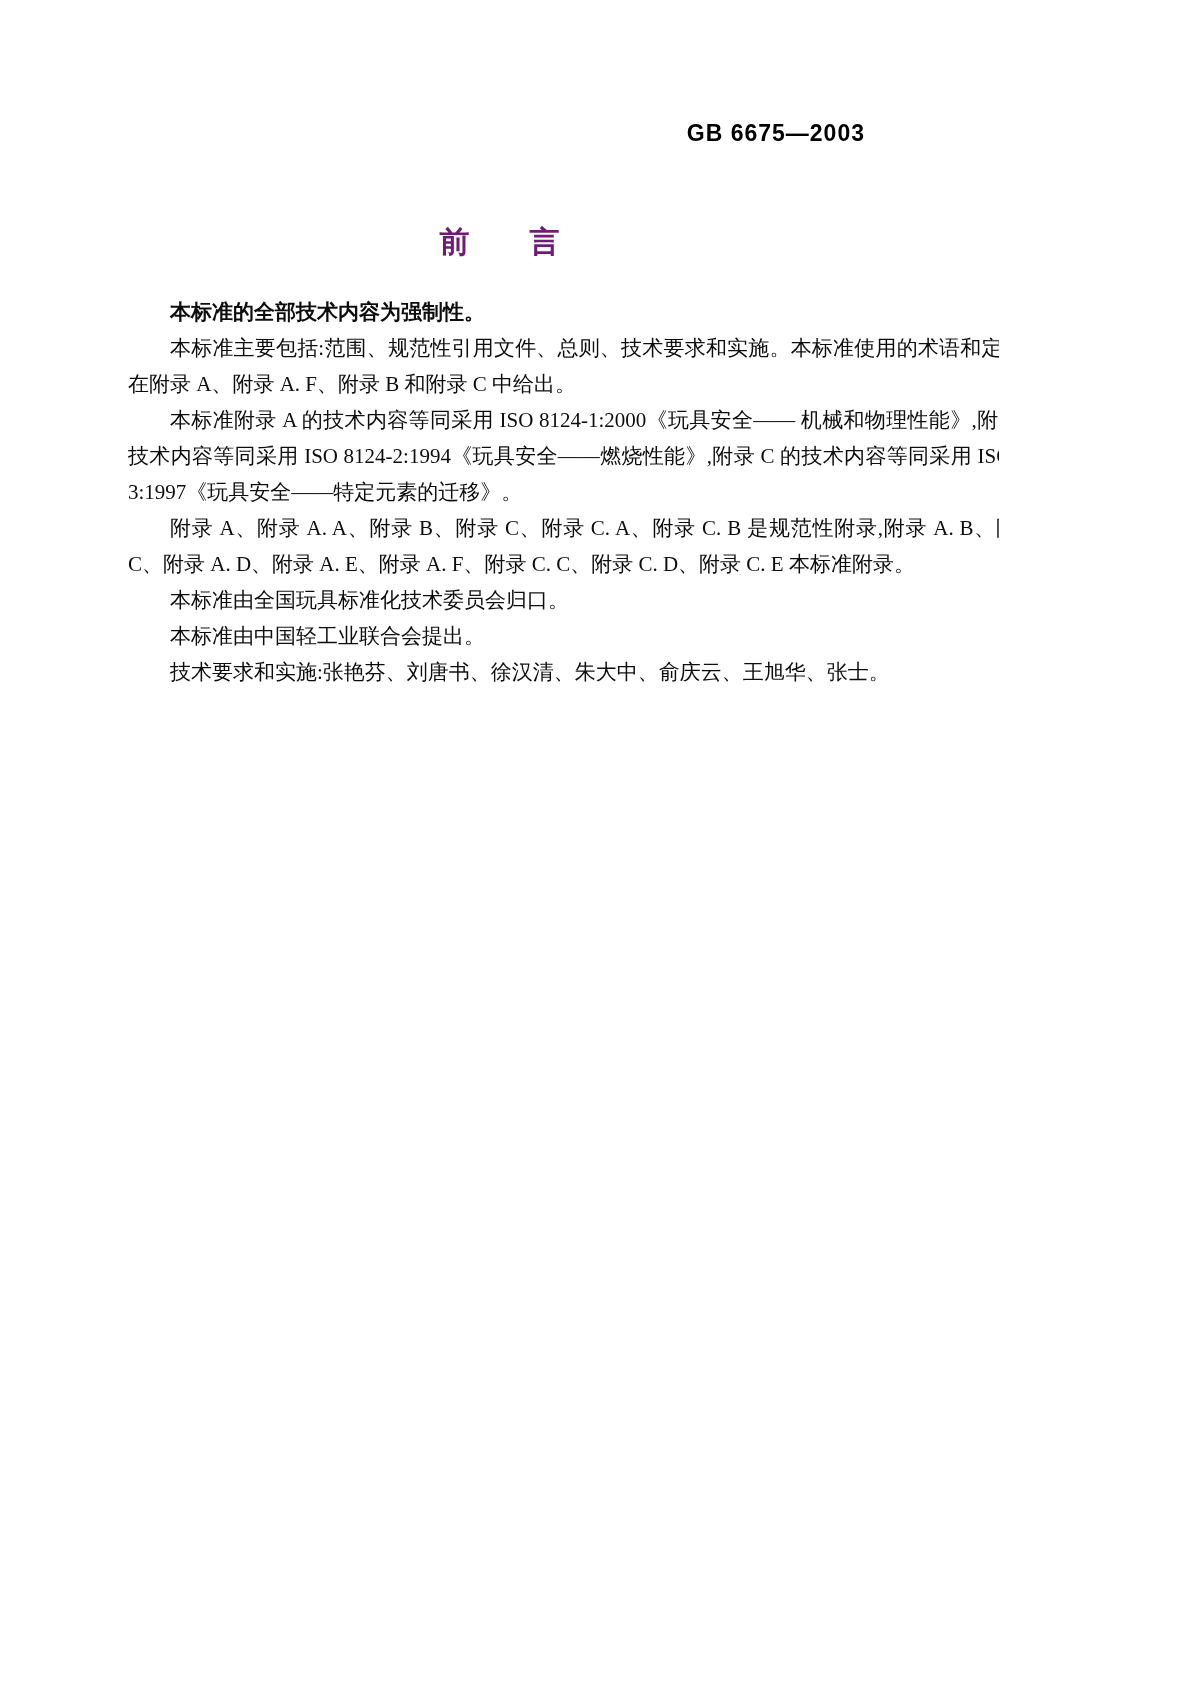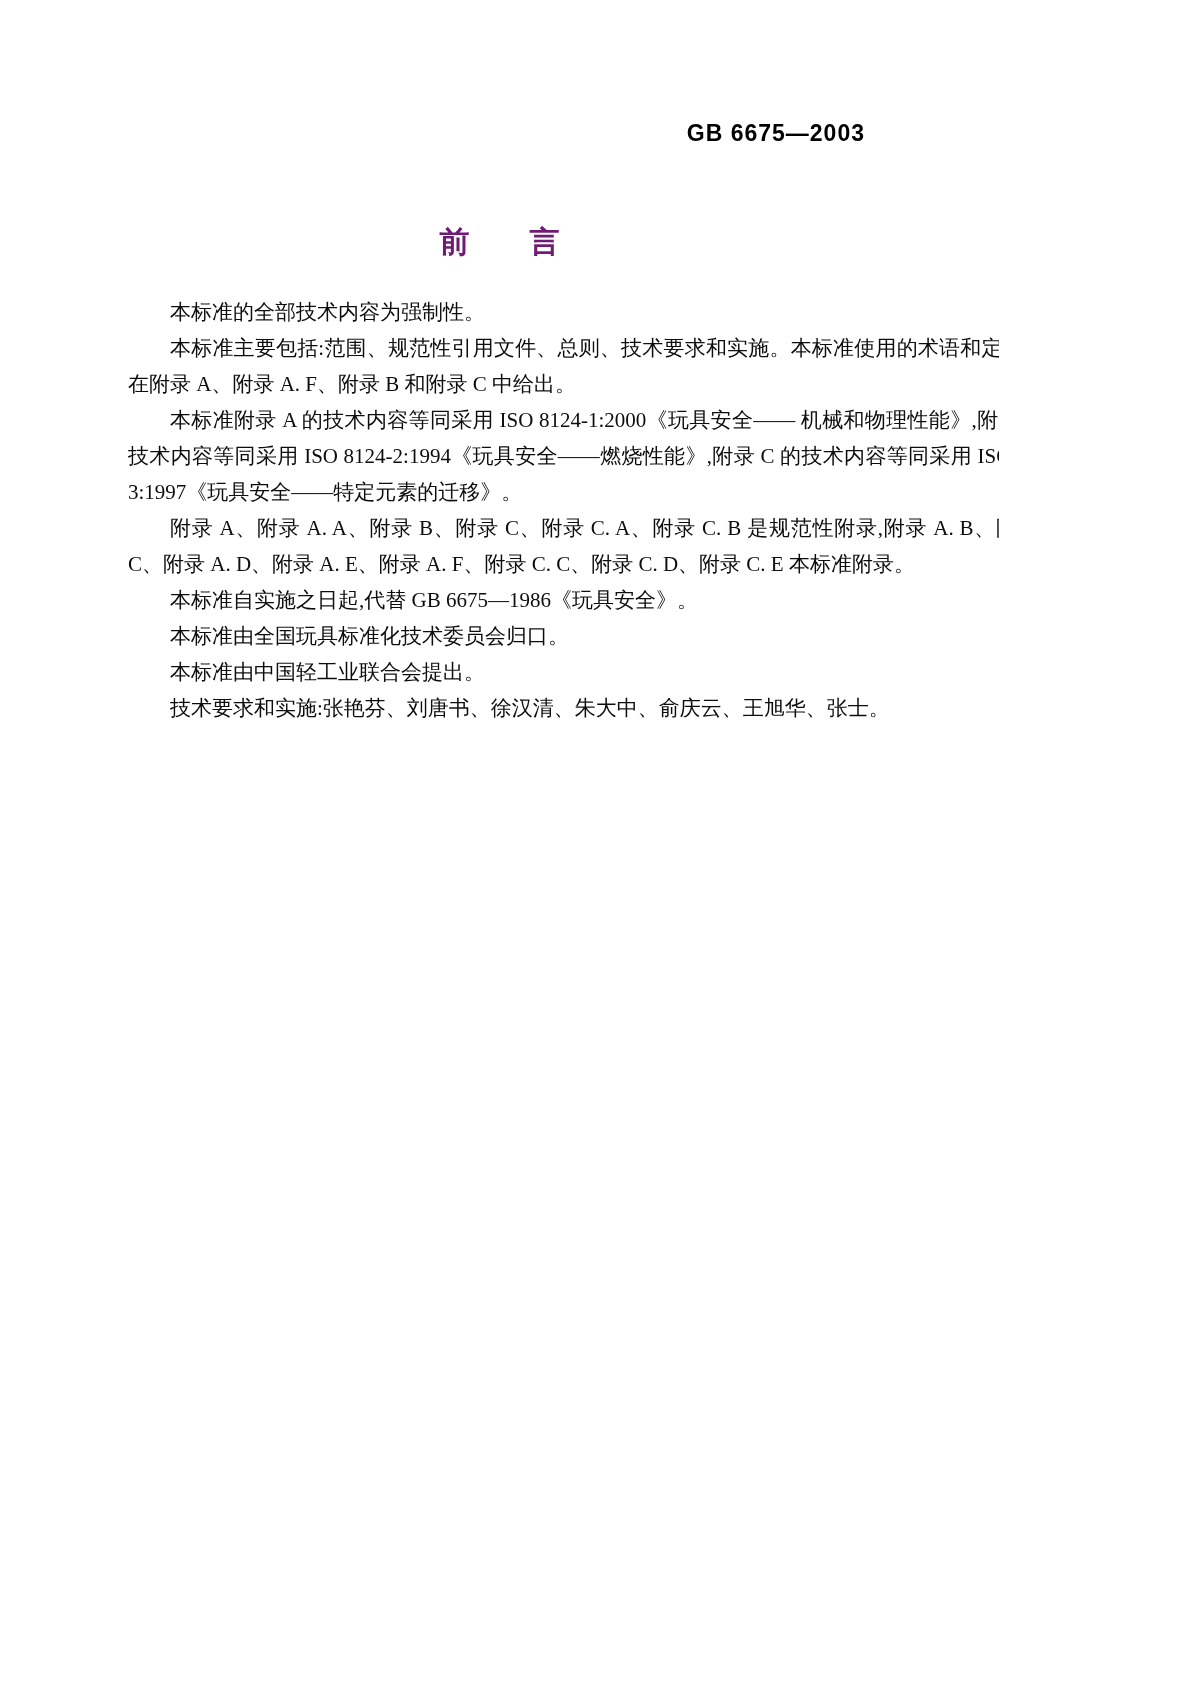--- a/index.html
+++ b/index.html
@@ -49,21 +49,21 @@
     text-align: justify;
     color: #0d0d0d;
   }
   .content p {
     margin: 0;
     padding: 0;
     text-indent: 2em;
   }
   .content p.lead-bold {
     font-family: "Liberation Sans", sans-serif;
-    font-weight: normal;
+    font-weight: bold;
   }
   .page-number {
     position: absolute;
     top: 1530px;
     left: 1032px;
     font-size: 21px;
     font-family: "Liberation Serif", serif;
     color: #111111;
   }
 </style>
@@ -74,21 +74,20 @@
 
   <div class="doc-code">GB 6675—2003</div>
 
   <div class="page-title">前　　言</div>
 
   <div class="content">
     <p class="lead-bold">本标准的全部技术内容为强制性。</p>
     <p>本标准主要包括:范围、规范性引用文件、总则、技术要求和实施。本标准使用的术语和定义分别在附录 A、附录 A. F、附录 B 和附录 C 中给出。</p>
     <p>本标准附录 A 的技术内容等同采用 ISO 8124-1:2000《玩具安全—— 机械和物理性能》,附录 B 的技术内容等同采用 ISO 8124-2:1994《玩具安全——燃烧性能》,附录 C 的技术内容等同采用 ISO 8124-3:1997《玩具安全——特定元素的迁移》。</p>
     <p>附录 A、附录 A. A、附录 B、附录 C、附录 C. A、附录 C. B 是规范性附录,附录 A. B、附录 A. C、附录 A. D、附录 A. E、附录 A. F、附录 C. C、附录 C. D、附录 C. E 本标准附录。</p>
-    <p>本标准自实施之日起,代替 GB 6675—1986《玩具安全》。</p>
     <p>本标准由全国玩具标准化技术委员会归口。</p>
     <p>本标准由中国轻工业联合会提出。</p>
     <p>技术要求和实施:张艳芬、刘唐书、徐汉清、朱大中、俞庆云、王旭华、张士。</p>
   </div>
 
   <div class="page-number">V</div>
 
 </div>
 
 </body></html>

